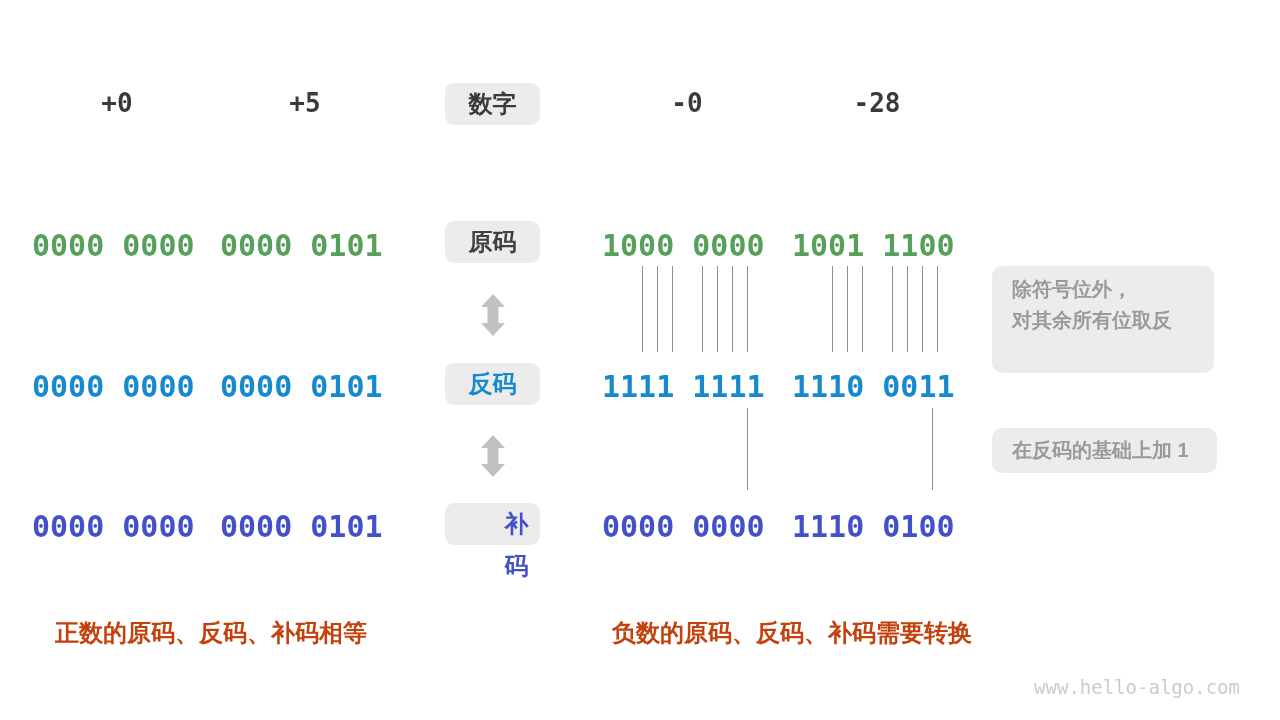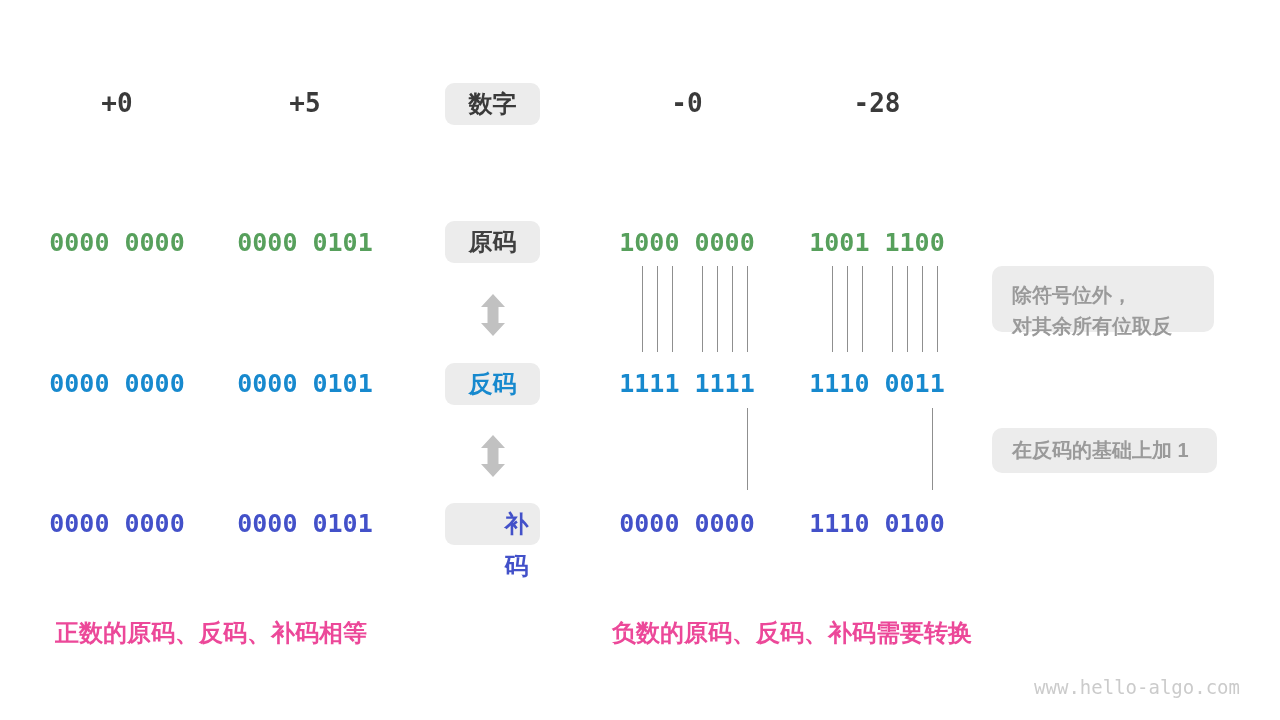--- a/index.html
+++ b/index.html
@@ -21,22 +21,21 @@
     width: 170px;
     text-align: center;
     font-size: 26px;
     color: #3A3A3A;
   }
 
   
   .binary {
     position: absolute;
     width: 170px;
-    text-align: center;
-    font-size: 25px;
+    font-size: 30px;
     letter-spacing: 0;
   }
   .c1 { left: 32px; }
   .c2 { left: 220px; }
   .c4 { left: 602px; }
   .c5 { left: 792px; }
   .row-origin { top: 228px; color: #57A05C; }
   .row-ones   { top: 369px; color: #1789CE; }
   .row-twos   { top: 509px; color: #4351C9; }
 
@@ -77,38 +76,38 @@
   .note {
     position: absolute;
     background: #ECECEC;
     border-radius: 10px;
     color: #9A9A9A;
     font-weight: bold;
     font-size: 20px;
   }
   .note-invert {
     left: 992px; top: 266px;
-    width: 222px; height: 66px;
-    padding: 14px 0 0 20px;
+    width: 222px; height: 107px;
+    padding: 8px 0 0 20px;
     line-height: 31px;
   }
   .note-addone {
     left: 992px; top: 428px;
     width: 225px; height: 45px;
     line-height: 45px;
     padding-left: 20px;
   }
 
   
   .caption {
     position: absolute;
     top: 617px;
     font-size: 24px;
     font-weight: bold;
-    color: #ec4899;
+    color: #c2410c;
   }
   .caption-left  { left: 55px; }
   .caption-right { left: 612px; text-align: center; }
 
   .watermark {
     position: absolute;
     right: 40px;
     top: 676px;
     font-size: 19px;
     color: #CBCBCB;

